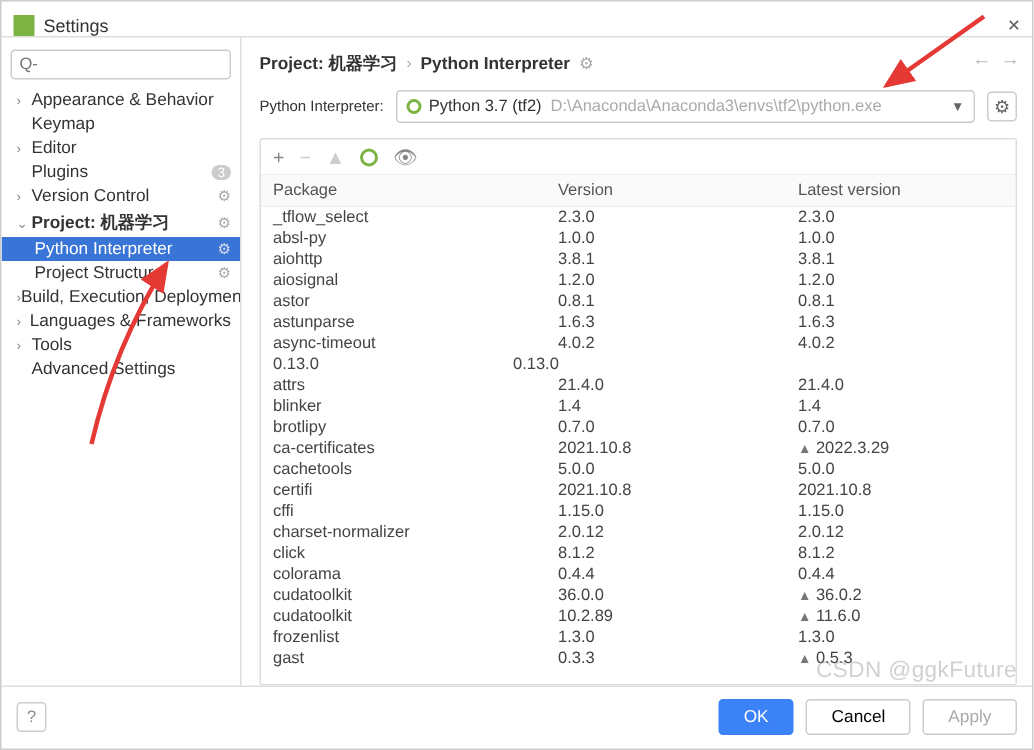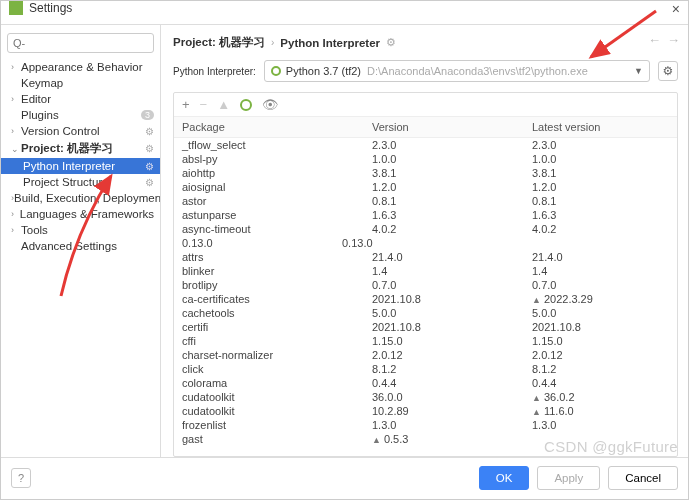--- a/index.html
+++ b/index.html
@@ -1,17 +1,17 @@
 <!DOCTYPE html>
 <html><head>
 <meta charset="utf-8">
 <style>
 * { box-sizing: border-box; margin: 0; padding: 0; font-family: "Segoe UI", Arial, sans-serif; }
 body { background: #fff; width: 689px; height: 500px; overflow: hidden; position: relative; border: 1px solid #ccc; }
-.titlebar { display: flex; align-items: flex-start; height: 24px; padding: 0 8px; border-bottom: 1px solid #ddd; }
+.titlebar { display: flex; align-items: flex-end; height: 24px; padding: 0 8px; border-bottom: 1px solid #ddd; }
 .titlebar .app-icon { width: 14px; height: 14px; background: #7cb342; margin-right: 6px; display: inline-block; }
 .titlebar .title { font-size: 12px; color: #333; }
 .titlebar .close { margin-left: auto; font-size: 14px; color: #555; cursor: pointer; }
 .main { display: flex; height: 432px; }
 .sidebar { width: 160px; border-right: 1px solid #ddd; padding: 6px 0; font-size: 11.5px; color: #333; overflow: hidden; }
 .search-wrap { padding: 2px 6px 6px 6px; }
 .search { width: 100%; height: 20px; border: 1px solid #ccc; border-radius: 3px; padding: 0 5px; font-size: 11px; }
 .tree-item { display: flex; align-items: center; padding: 2px 6px 2px 10px; cursor: pointer; white-space: nowrap; }
 .tree-item .chev { width: 10px; font-size: 9px; color: #888; }
 .tree-item .label { flex: 1; }
@@ -261,33 +261,34 @@
             <div class="col-v">10.2.89</div>
             <div class="col-l"><span class="up">▲</span>11.6.0</div>
           </div>
           <div class="pkg-row">
             <div class="col-p">frozenlist</div>
             <div class="col-v">1.3.0</div>
             <div class="col-l">1.3.0</div>
           </div>
           <div class="pkg-row">
             <div class="col-p">gast</div>
+            <div class="col-v">0.3.3</div>
             <div class="col-l"><span class="up">▲</span>0.5.3</div>
           </div>
         </div>
     </div>
   </div>
 </div>
 
 <div class="footer">
   <div class="help">?</div>
   <div class="spacer"></div>
   <div class="btn primary">OK</div>
+  <div class="btn">Cancel</div>
   <div class="btn" style="color:#aaa">Apply</div>
-  <div class="btn">Cancel</div>
 </div>
 
 <div class="watermark">CSDN @ggkFuture</div>
 
 <div class="arrow" style="left:55px; top:170px;">
 <svg width="70" height="130">
       <defs>
         <marker id="ah1" markerWidth="8" markerHeight="8" refX="6" refY="3" orient="auto">
           <path d="M0,0 L7,3 L0,6 Z" fill="#e53935"></path>
         </marker>

